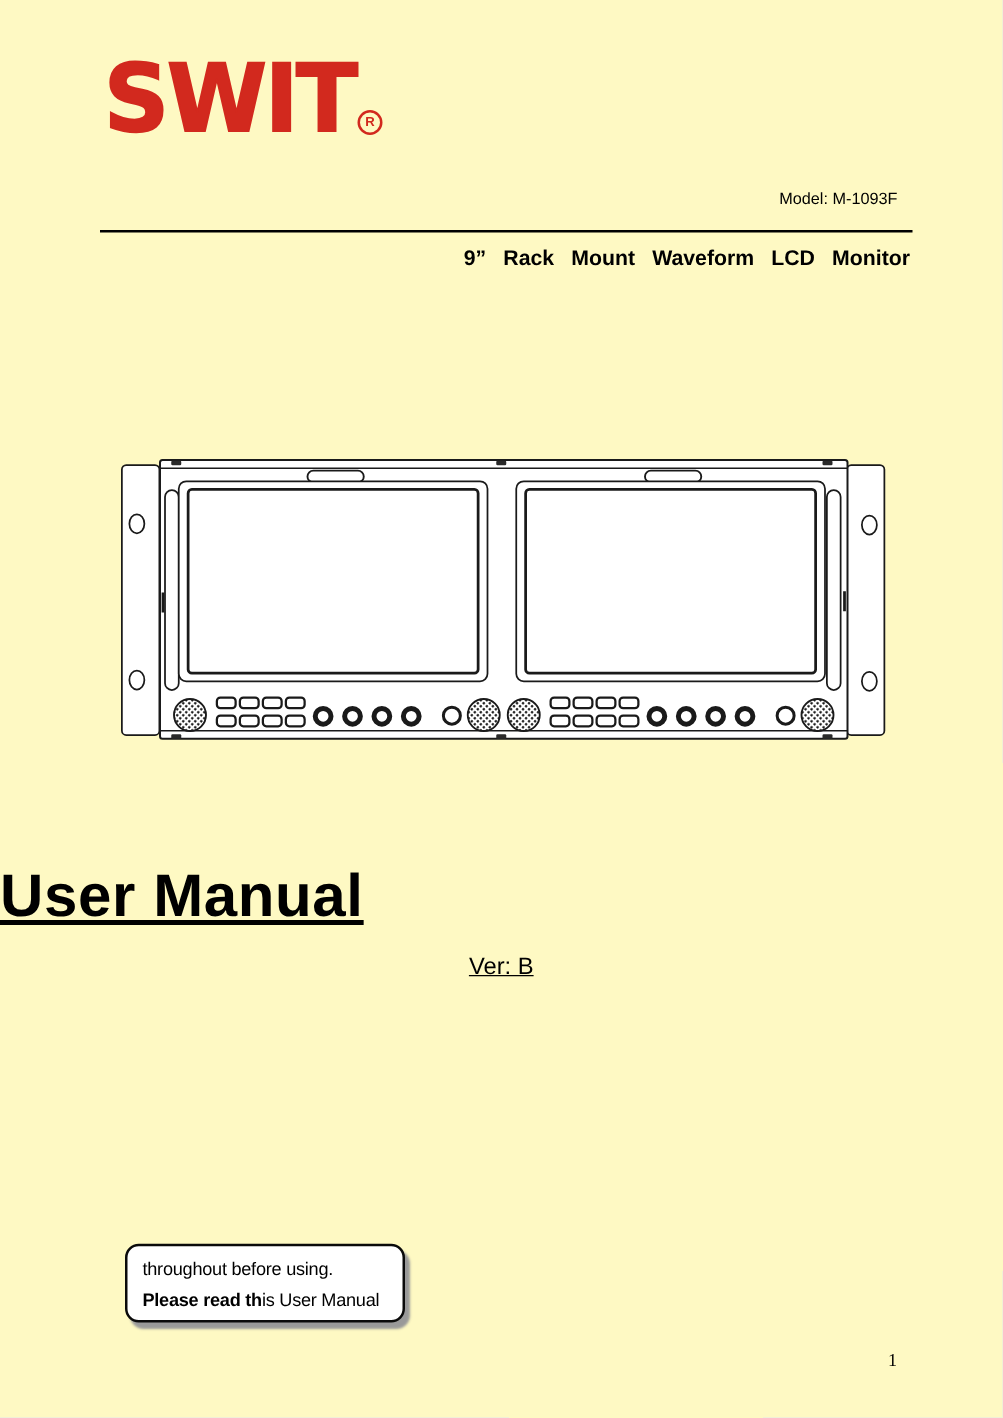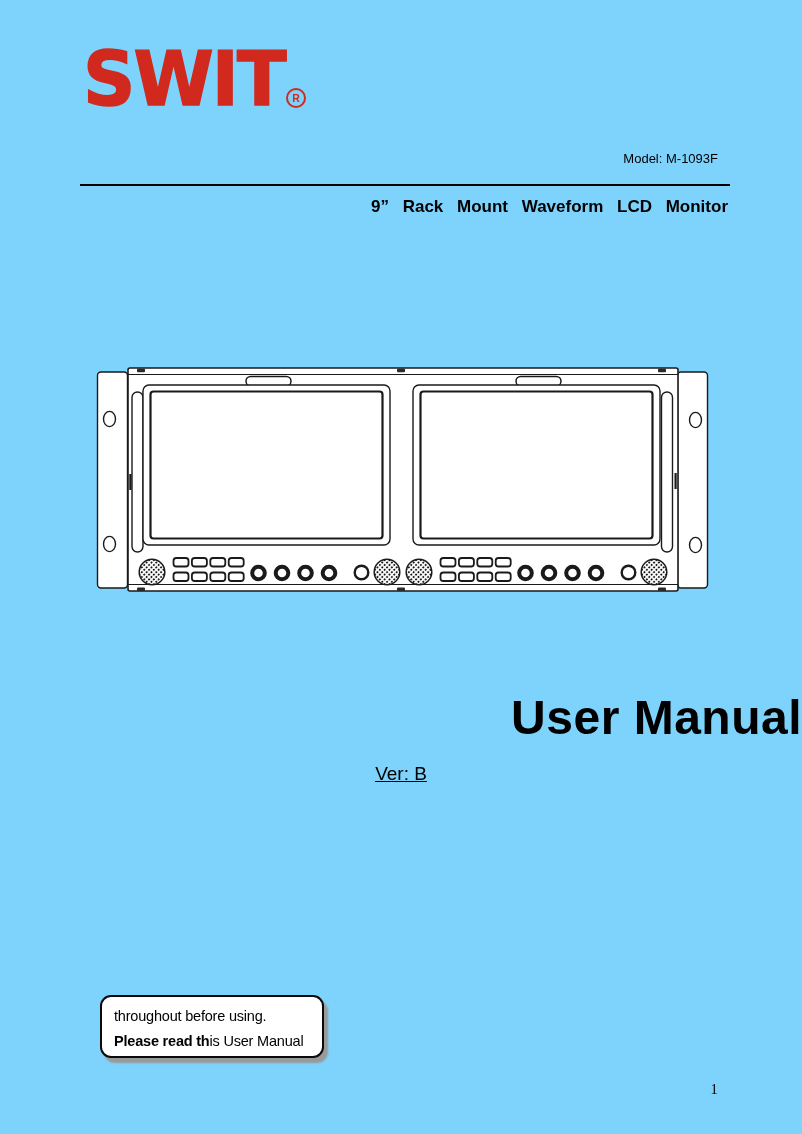--- a/index.html
+++ b/index.html
@@ -1,20 +1,20 @@
 <!DOCTYPE html>
 <html><head>
 <meta charset="utf-8">
 <style>
   * { margin:0; padding:0; box-sizing:border-box; }
   html,body { background:#e8e8e8; }
   .page {
     position:relative;
     width:802px; height:1134px;
-    background:#7dd3fc;
+    background:#fef9c3;
     margin:0 auto;
     font-family:"Liberation Sans", sans-serif;
     color:#000;
     overflow:hidden;
     padding-left:20px;
   }
   
   .logo {
     position:absolute; left:83px; top:42px;
     font-family:"DejaVu Sans", sans-serif;
@@ -52,24 +52,25 @@
     position:absolute; top:196px; right:74px;
     font-size:17px; font-weight:bold;
     word-spacing:9px;
     line-height:1.25;
   }
   
   .illus { position:absolute; left:88px; top:358px; }
   
   .doc-title {
     position:absolute; left:0; top:694px; width:802px;
-    text-align:right;
+    text-align:left;
     font-size:48px; font-weight:bold;
     line-height:1;
     letter-spacing:0.5px;
+    text-decoration:underline;
   }
   .version {
     position:absolute; left:0; top:763px; width:802px;
     text-align:center;
     font-size:19px;
     line-height:1.2;
     text-decoration:underline;
   }
   
   .notice {

